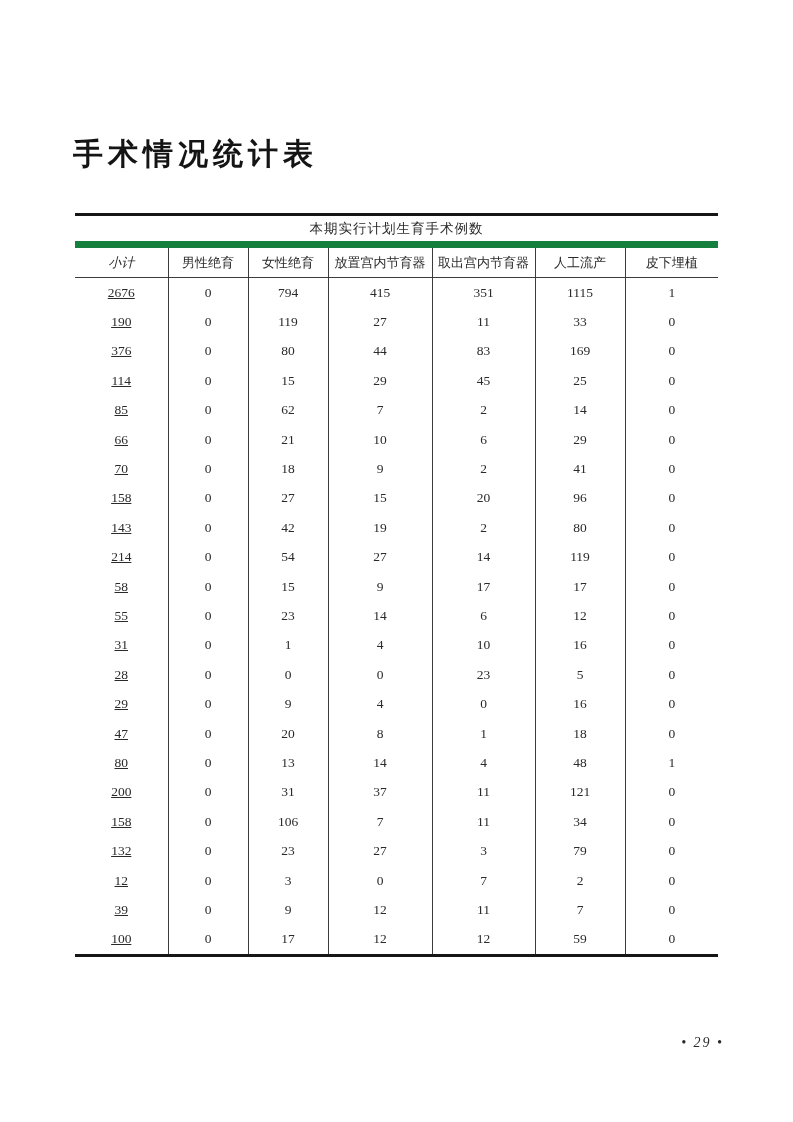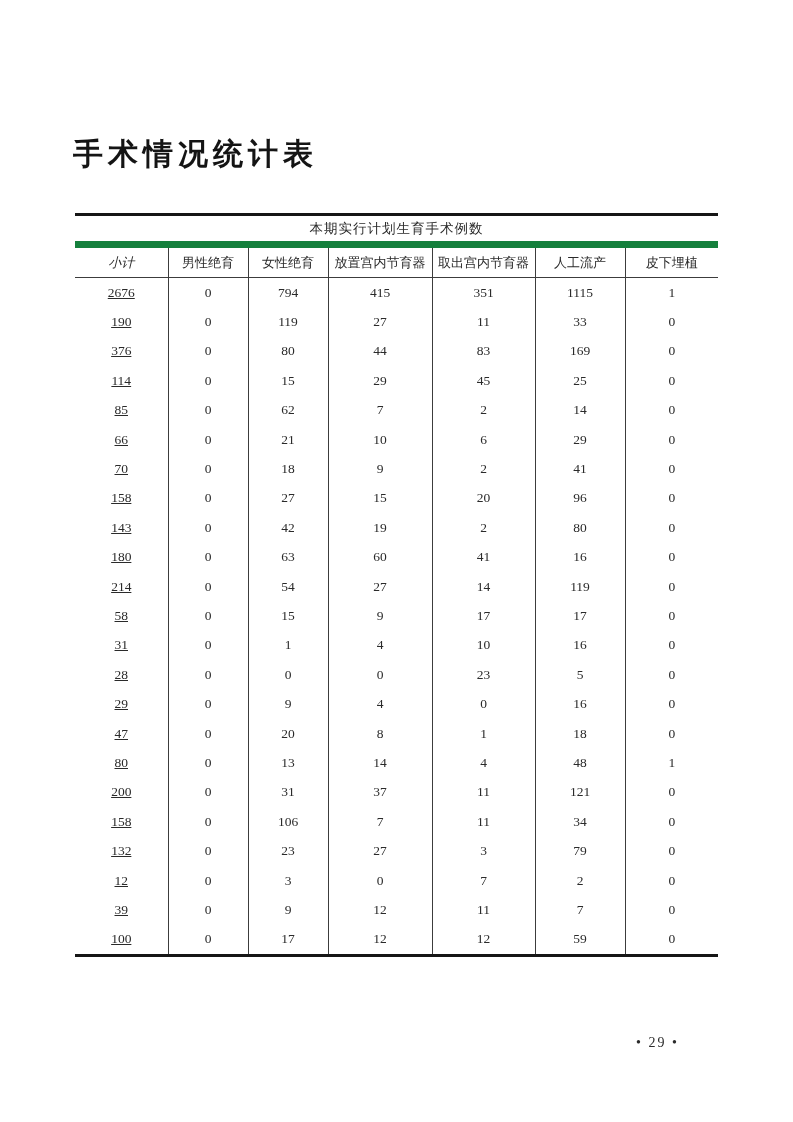--- a/index.html
+++ b/index.html
@@ -75,25 +75,26 @@
   }
   tbody td:first-child {
     border-left: none;
     text-decoration: underline;
   }
   .page-number {
     position: absolute;
     left: 636px;
     top: 1007px;
     width: 88px;
-    text-align: left;
+    text-align: right;
     font-size: 14px;
     letter-spacing: 2px;
     color: #2a2a2a;
     white-space: nowrap;
+    font-style: italic;
   }
 </style>
 </head>
 <body>
 
 <div class="page">
 
   <h1 class="doc-title">手术情况统计表</h1>
 
   <table class="stats">
@@ -196,44 +197,44 @@
         <tr>
           <td>143</td>
           <td>0</td>
           <td>42</td>
           <td>19</td>
           <td>2</td>
           <td>80</td>
           <td>0</td>
         </tr>
         <tr>
-          <td>180</td>
-          <td>0</td>
-          <td>63</td>
-          <td>60</td>
-          <td>41</td>
-          <td>16</td>
-          <td>0</td>
-        </tr>
-        <tr>
           <td>214</td>
           <td>0</td>
           <td>54</td>
           <td>27</td>
           <td>14</td>
           <td>119</td>
           <td>0</td>
         </tr>
         <tr>
           <td>58</td>
           <td>0</td>
           <td>15</td>
           <td>9</td>
           <td>17</td>
           <td>17</td>
+          <td>0</td>
+        </tr>
+        <tr>
+          <td>55</td>
+          <td>0</td>
+          <td>23</td>
+          <td>14</td>
+          <td>6</td>
+          <td>12</td>
           <td>0</td>
         </tr>
         <tr>
           <td>31</td>
           <td>0</td>
           <td>1</td>
           <td>4</td>
           <td>10</td>
           <td>16</td>
           <td>0</td>

